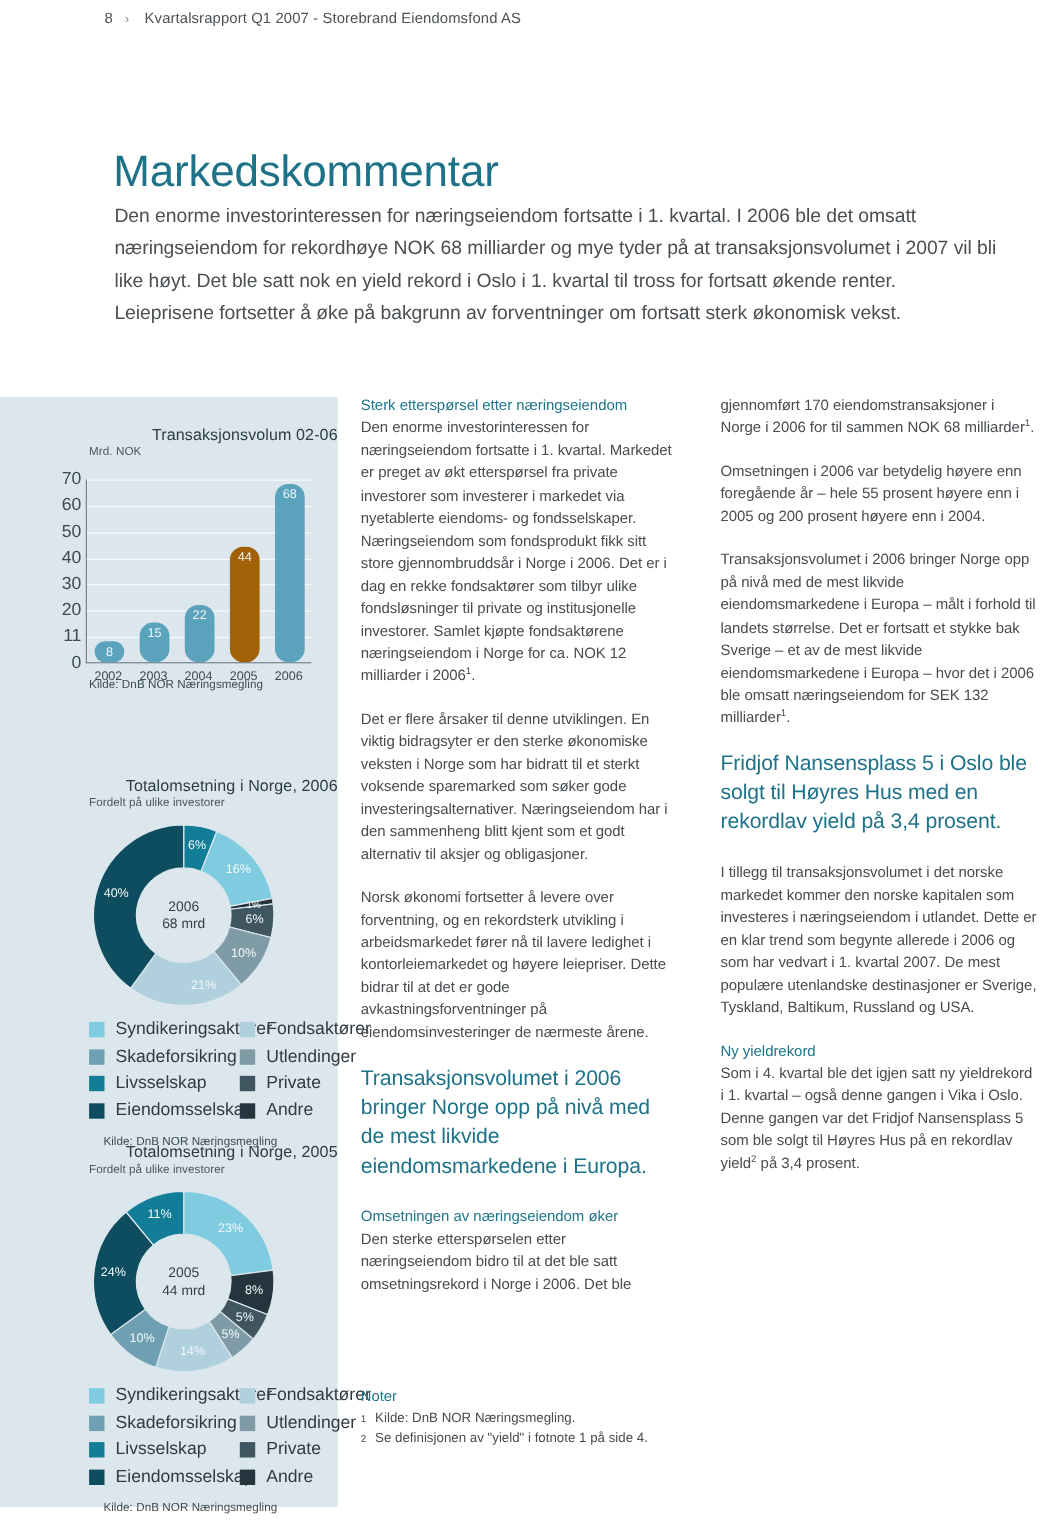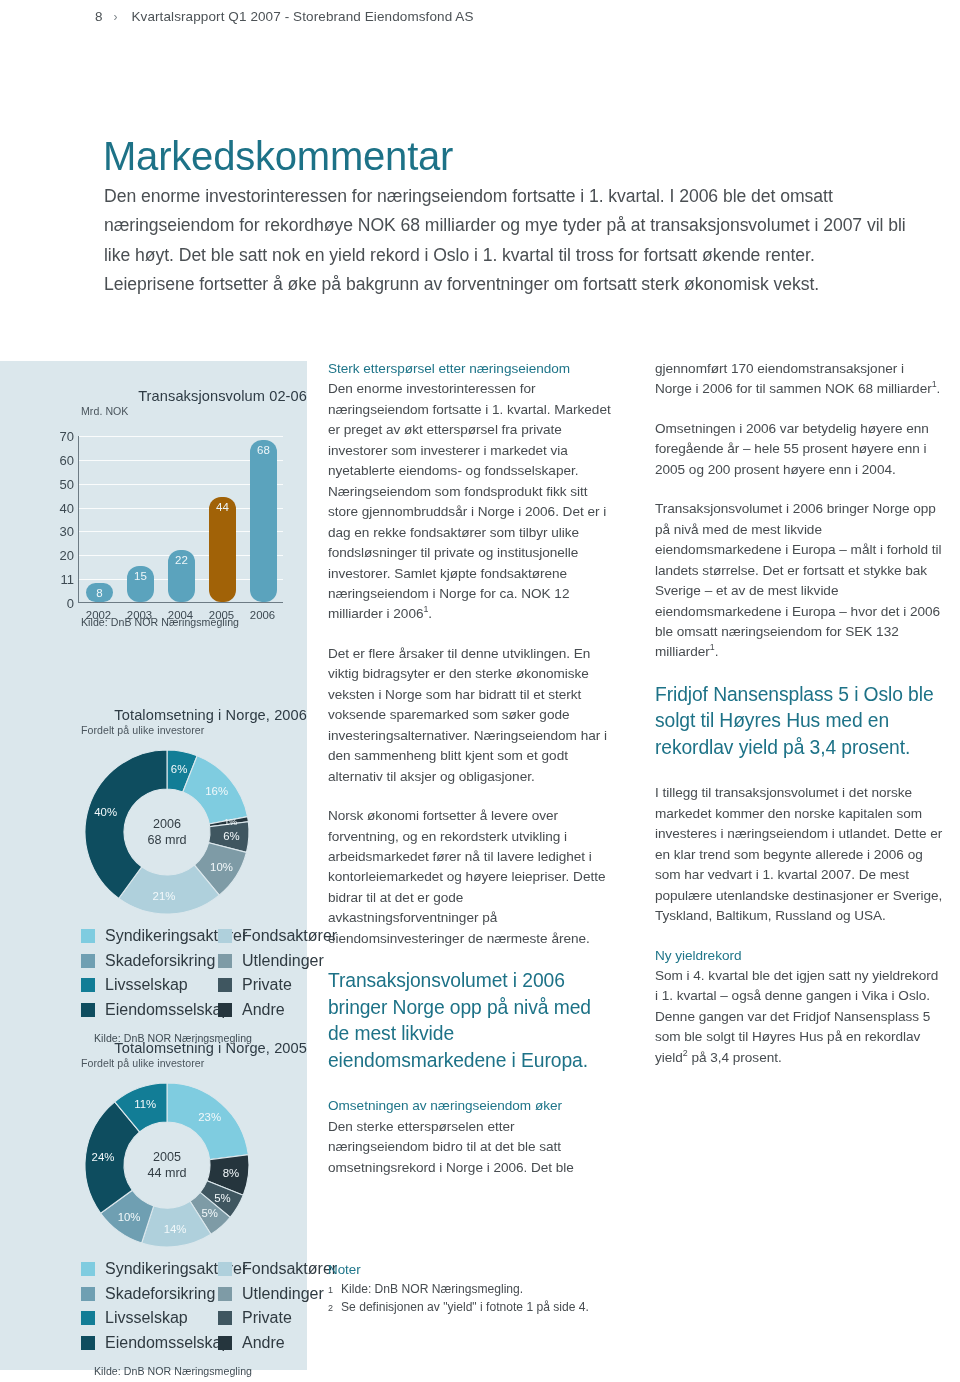--- a/index.html
+++ b/index.html
@@ -86,21 +86,21 @@
     border-left: 1.6px solid #6d7b84;
     border-bottom: 1.6px solid #6d7b84;
   }
   .grid-line {
     position: absolute; left: 0; right: 0;
     height: 1px; background: #ffffff; opacity: .85;
   }
   .y-lab {
     position: absolute;
     right: 0;
-    font-size: 13px;
+    font-size: 16px;
     color: #3d4a52;
     transform: translateY(-50%);
     text-align: right;
     width: 26px;
   }
   .bar {
     position: absolute;
     bottom: 0;
     width: 27px;
     background: #5ba3bd;
@@ -264,21 +264,21 @@
         <path d="M 176.3534055077872 75.72267484772705 A 82 82 0 0 1 174.42381921254776 106.39257074751808 L 136.64907592853115 96.69366514808875 A 43 43 0 0 0 137.66093215652256 80.61067095673491 Z" fill="#3f5660" stroke="#dbe7ec" stroke-width="1.1"></path>
         <path d="M 174.42381921254776 106.39257074751808 A 82 82 0 0 1 147.26876715939255 149.18208590761472 L 122.40923155919367 119.13206943935893 A 43 43 0 0 0 136.64907592853115 96.69366514808875 Z" fill="#7e9ba6" stroke="#dbe7ec" stroke-width="1.1"></path>
         <path d="M 147.26876715939255 149.18208590761472 A 82 82 0 0 1 46.80160931201721 152.3393935387457 L 69.72523415142366 120.78773075812273 A 43 43 0 0 0 122.40923155919367 119.13206943935893 Z" fill="#afd0dc" stroke="#dbe7ec" stroke-width="1.1"></path>
         <path d="M 46.80160931201721 152.3393935387457 A 82 82 0 0 1 94.99999999999999 4 L 94.99999999999999 43 A 43 43 0 0 0 69.72523415142366 120.78773075812273 Z" fill="#0e4d5f" stroke="#dbe7ec" stroke-width="1.1"></path>
       </svg>
       <div class="slice-label" style="left: 107.086px; top: 22.6425px;">6%</div>
       <div class="slice-label" style="left: 144.698px; top: 44.8862px;">16%</div>
       <div class="slice-label tiny" style="left: 158.706px; top: 75.91px;">1%</div>
       <div class="slice-label" style="left: 159.373px; top: 90.05px;">6%</div>
       <div class="slice-label" style="left: 149.459px; top: 120.561px;">10%</div>
-      <div class="slice-label" style="left: 92px; top: 150.468px;">21%</div>
+      <div class="slice-label" style="left: 113px; top: 150.468px;">21%</div>
       <div class="slice-label" style="left: 33.6569px; top: 66.0684px;">40%</div>
       <div class="donut-center-txt">
         <div>2006</div>
         <div>68 mrd</div>
       </div>
     </div>
   <div style="margin-left:81px;margin-top:9px;">
     <div class="legend" id="legend06">
         <span class="sw" style="background: rgb(127, 204, 224);"></span>
         <span>Syndikeringsaktører</span>

